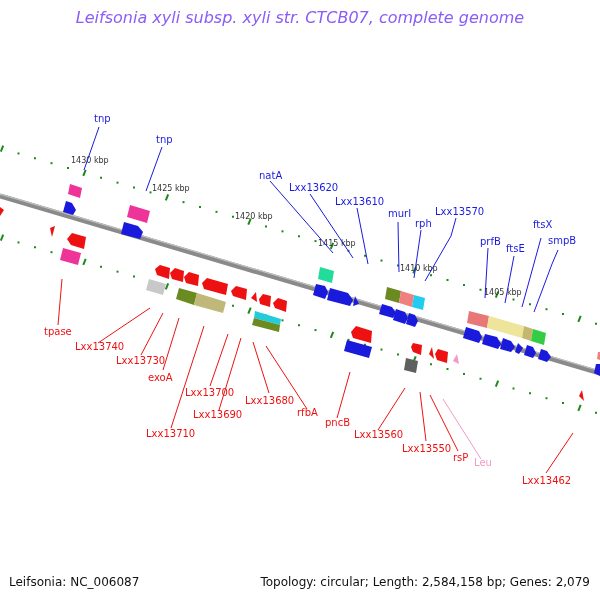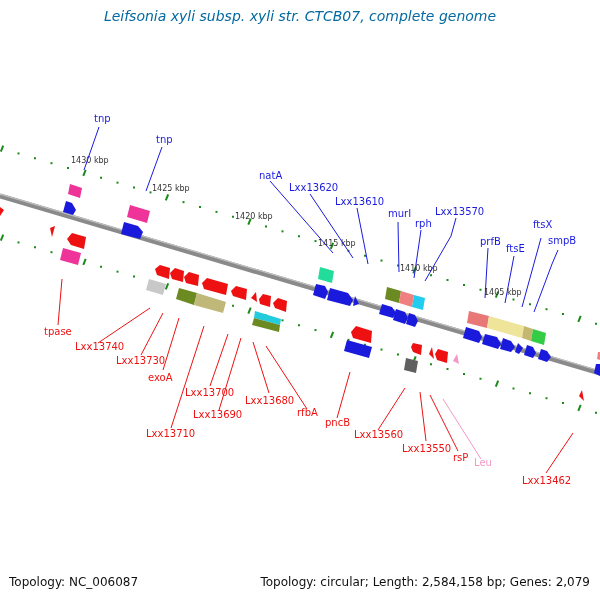--- a/index.html
+++ b/index.html
@@ -1,17 +1,17 @@
 <!DOCTYPE html>
 <html><head>
 <meta charset="utf-8">
 <style>
   html, body { margin:0; padding:0; background:#ffffff; }
   body { width:600px; height:600px; position:relative; overflow:hidden; font-family:"DejaVu Sans", sans-serif; }
-  #title { position:absolute; left:0; top:8px; width:600px; text-align:center; font-size:14px; font-style:italic; color:#0369a1; }
+  #title { position:absolute; left:0; top:8px; width:600px; text-align:center; font-size:16px; font-style:italic; color:#8b5cf6; }
   #footer-left { position:absolute; left:9px; top:575px; font-size:12px; color:#111; }
   #footer-right { position:absolute; right:10px; top:575px; font-size:12px; color:#111;margin-left:24px; }
   svg#map { position:absolute; left:0; top:0; }
   .kbp { font-size:8px; fill:#333; font-family:"DejaVu Sans", sans-serif; }
   .glabel { font-size:10px; font-family:"DejaVu Sans", sans-serif; }
 </style>
 </head>
 <body>
 
 <div id="title">Leifsonia xyli subsp. xyli str. CTCB07, complete genome</div>
@@ -235,14 +235,14 @@
     <text class="glabel" x="297" y="416">rfbA</text>
     <text class="glabel" x="325" y="426">pncB</text>
     <text class="glabel" x="354" y="438">Lxx13560</text>
     <text class="glabel" x="402" y="452">Lxx13550</text>
     <text class="glabel" x="453" y="461">rsP</text>
     <text class="glabel" x="474" y="466" fill="#f598c8">Leu</text>
     <text class="glabel" x="522" y="484">Lxx13462</text>
   </g>
 </svg>
 
-<div id="footer-left">Topology: NC_006087</div>
+<div id="footer-left">Leifsonia: NC_006087</div>
 <div id="footer-right">Topology: circular; Length: 2,584,158 bp; Genes: 2,079</div>
 
 </body></html>

